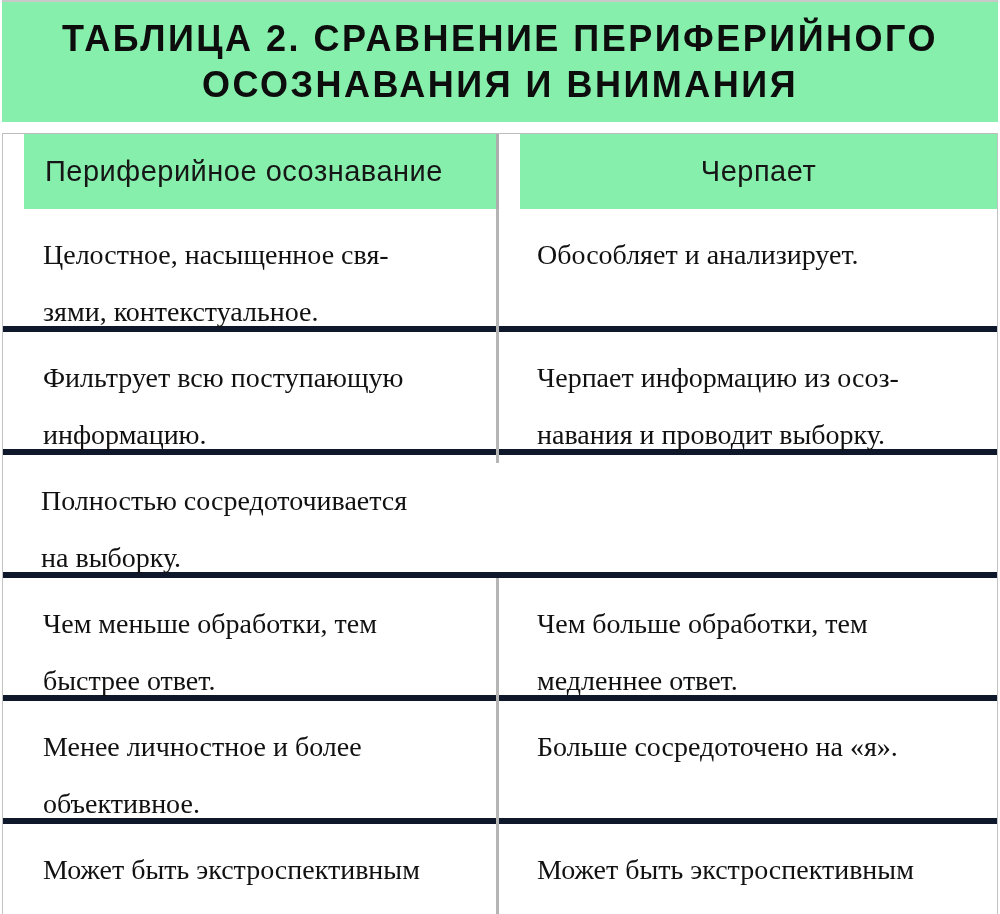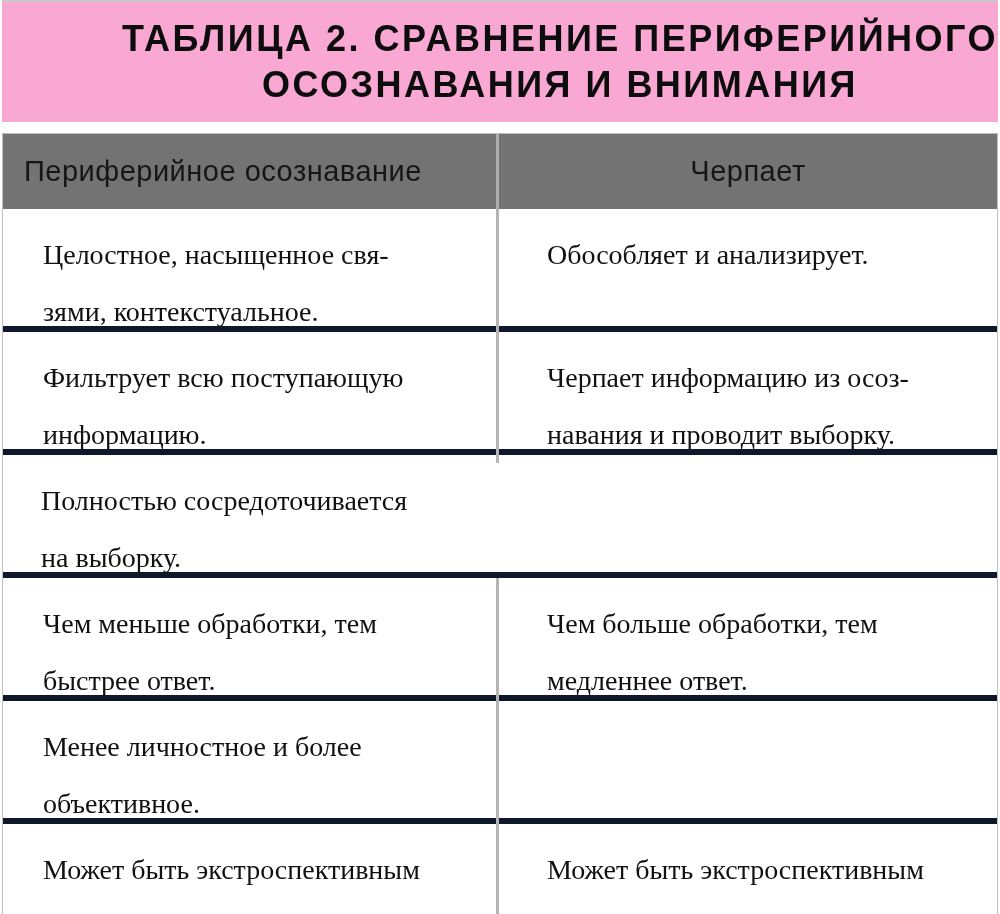--- a/index.html
+++ b/index.html
@@ -13,25 +13,25 @@
     height: 914px;
     background: #ffffff;
     box-sizing: border-box;
     padding: 0 2px;
     overflow: hidden;
   }
   
   .title-block {
     box-sizing: border-box;
     height: 122px;
-    background: #f9a8d4;
+    background: #86efac;
     border-top: 2px solid #c9c9c9;
     display: flex;
     align-items: center;
-    justify-content: flex-end;
+    justify-content: center;
   }
   .title-text {
     font-family: "Liberation Sans", sans-serif;
     font-weight: 700;
     font-size: 36px;
     letter-spacing: 2.5px;
     line-height: 1.28;
     color: #0d0d0d;
     text-align: center;
     text-transform: uppercase;
@@ -51,40 +51,40 @@
     display: grid;
     grid-template-columns: 496px 1fr;
   }
   
   .header-row {
     height: 75px;
     border-top: 1px solid #bdbdbd;
   }
   .header-cell {
     box-sizing: border-box;
-    background: #737373;
+    background: #86efac;
     display: flex;
     align-items: center;
     font-family: "Liberation Sans", sans-serif;
     font-weight: 400;
     font-size: 29px;
     letter-spacing: 0.5px;
     color: #161616;
+    margin-left: 21px;
   }
   .header-cell.left {
     padding-left: 21px;
     border-right: 3px solid #adadad;
   }
   .header-cell.right {
     justify-content: center;
   }
   
   .body-row {
     height: 117px;
-    gap: 10px;
   }
   .body-row + .body-row {
     border-top: 6px solid #0f172a;
   }
   .body-cell {
     box-sizing: border-box;
     padding-top: 17px;
     font-family: "Liberation Serif", serif;
     font-size: 28px;
     line-height: 57px;
@@ -141,20 +141,21 @@
     <div class="row body-row">
       <div class="body-cell left">Чем меньше обработки, тем
 быстрее ответ.</div>
       <div class="body-cell right">Чем больше обработки, тем
 медленнее ответ.</div>
     </div>
 
     <div class="row body-row">
       <div class="body-cell left">Менее личностное и более
 объективное.</div>
+      <div class="body-cell right">Больше сосредоточено на «я».</div>
     </div>
 
     <div class="row body-row">
       <div class="body-cell left">Может быть экстроспективным
 или интроспективным.</div>
       <div class="body-cell right">Может быть экстроспективным
 или интроспективным.</div>
     </div>
 
   </div>

